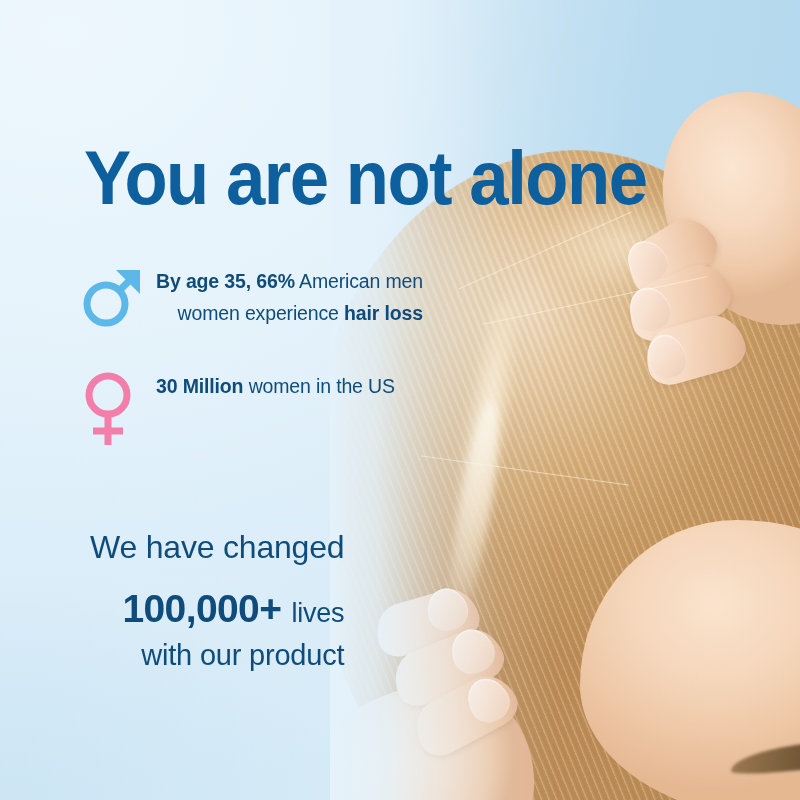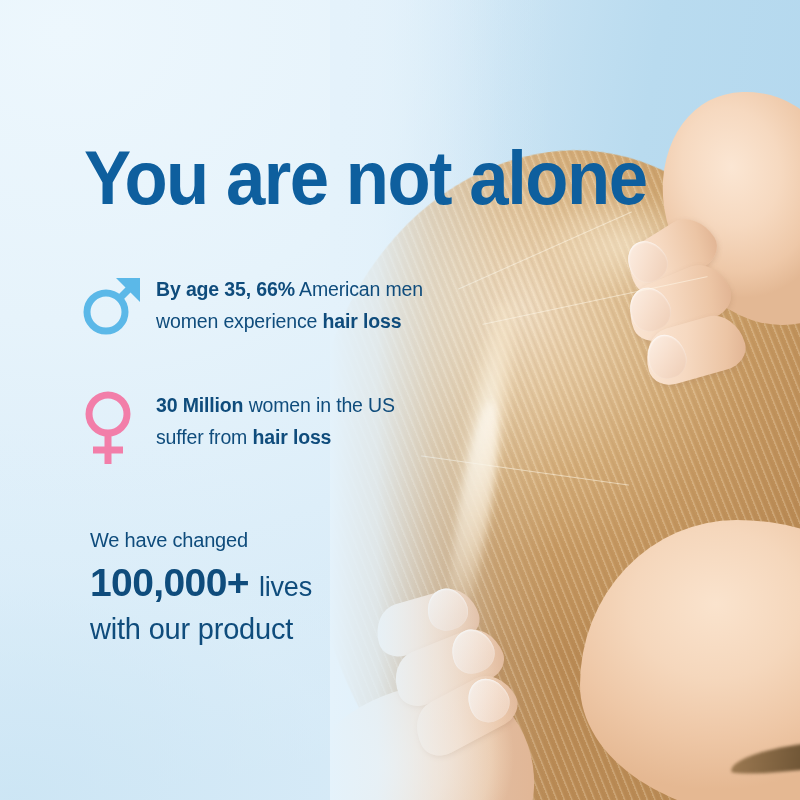--- a/index.html
+++ b/index.html
@@ -12,20 +12,21 @@
     font-family: "Liberation Sans", sans-serif;
     overflow: hidden;
   }
 
   #poster {
     position: relative;
     width: 800px;
     height: 800px;
     overflow: hidden;
     background: #f9a8d4;
+    text-align: right;
   }
 
   
   .bg-base {
     position: absolute;
     inset: 0;
     background:
       radial-gradient(115% 95% at 8% 4%, #edf7fd 0%, #e6f3fb 38%, #ddeef9 68%, #d3e8f6 100%);
   }
   .bg-tint-tr {
@@ -234,57 +235,56 @@
     color: #0e5f9e;
     transform: scaleX(0.93);
     transform-origin: left top;
     white-space: nowrap;
   }
 
   .stat {
     position: absolute;
     display: flex;
     align-items: flex-start;
-    margin-top: 8px;
   }
   .stat-icon {
     width: 74px;
     flex: 0 0 74px;
     display: flex;
     justify-content: flex-start;
     align-items: flex-start;
   }
   .stat-text {
     font-size: 19.5px;
     line-height: 1.62;
     color: #0f4c7c;
     font-weight: 400;
     letter-spacing: -0.15px;
     padding-top: 2px;
   }
   .stat-text b { font-weight: 700; }
 
   .stat-men   { left: 82px; top: 264px; }
-  .stat-women { left: 82px; top: 380px; }
+  .stat-women { left: 82px; top: 369px; }
 
   .changed {
     position: absolute;
     left: 90px;
     top: 528px;
     color: #0f4c7c;
     letter-spacing: -0.2px;
   }
   .changed-l1 {
-    font-size: 20px;
+    font-size: 32px;
     line-height: 1.2;
     font-weight: 400;
   }
   .changed-l2 {
     line-height: 1.18;
-    margin-top: 8px;
+    margin-top: 20px;
     white-space: nowrap;
   }
   .changed-big {
     font-size: 39px;
     font-weight: 700;
     letter-spacing: -0.6px;
   }
   .changed-lives {
     font-size: 27px;
     font-weight: 400;
@@ -372,23 +372,20 @@
         <svg width="56" height="80" viewBox="0 0 56 80" aria-hidden="true">
           <circle cx="26" cy="26" r="19" fill="none" stroke="#f27ea9" stroke-width="7"></circle>
           <line x1="26" y1="45" x2="26" y2="76" stroke="#f27ea9" stroke-width="7"></line>
           <line x1="11" y1="62" x2="41" y2="62" stroke="#f27ea9" stroke-width="7"></line>
         </svg>
       </div>
       <div class="stat-text">
         <div>
           <b>30 Million</b><span> women in the US</span>
         </div>
-        <div>
-          <span>suffer from </span><b>hair loss</b>
-        </div>
       </div>
     </div>
 
     <div class="changed">
       <div class="changed-l1">We have changed</div>
       <div class="changed-l2">
         <span class="changed-big">100,000+</span><span class="changed-lives">lives</span>
       </div>
       <div class="changed-l3">with our product</div>
     </div>

